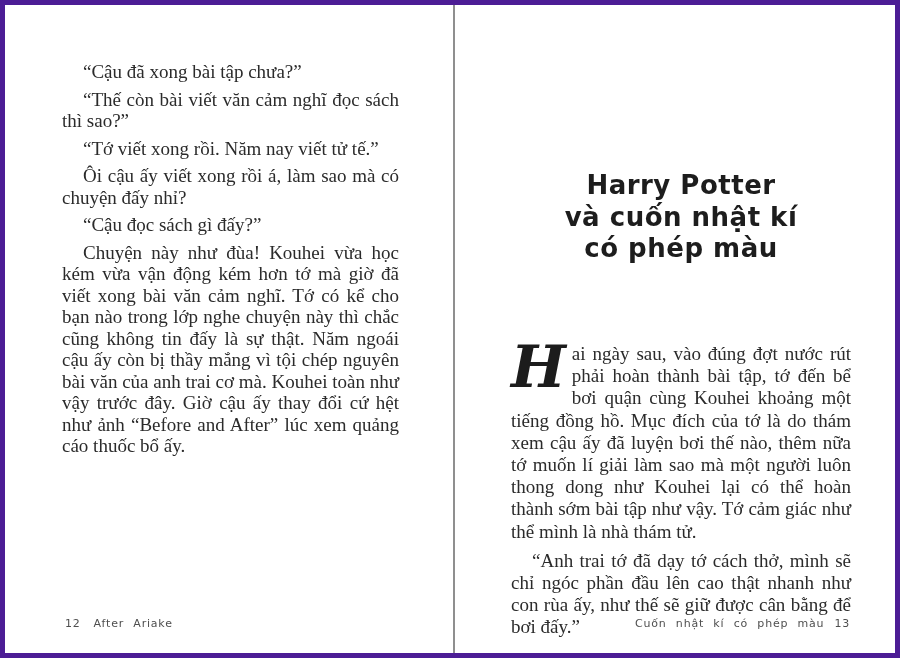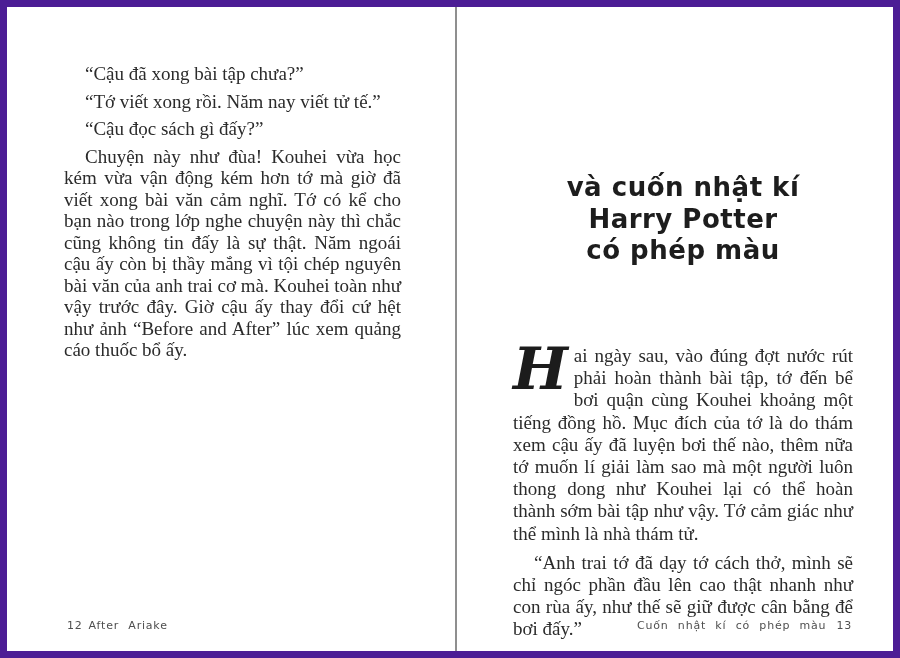--- a/index.html
+++ b/index.html
@@ -5,21 +5,21 @@
   html, body {
     margin: 0;
     padding: 0;
     background: #ffffff;
   }
   .spread {
     position: relative;
     width: 900px;
     height: 658px;
     box-sizing: border-box;
-    border: 7px solid #4c1d95;
+    border: 5px solid #4c1d95;
     background: #ffffff;
     overflow: hidden;
     font-family: "Liberation Serif", serif;
     color: #2b2b2b;
   }
   .page {
     position: absolute;
     top: 0;
     bottom: 0;
   }
@@ -99,46 +99,48 @@
     position: absolute;
     top: 612px;
     font-family: "DejaVu Sans", sans-serif;
     font-size: 11px;
     letter-spacing: 0.8px;
     word-spacing: 5px;
     color: #4f4f4f;
   }
   .footer-left  { left: 60px; }
   .footer-right { right: 55px; }
-  .footer .pgnum-left  { margin-right: 6px; }
+  .footer .pgnum-left  { margin-right: 13px; }
   .footer .pgnum-right { margin-left: 10px; }
 </style>
 </head>
 <body>
 
 <div class="spread">
 
   <div class="page page-left">
     <div class="text-block-left">
       <p><span>“Cậu đã xong bài tập chưa?”</span></p>
+      <p><span>“Thế còn bài viết văn cảm nghĩ đọc sách thì sao?”</span></p>
       <p><span>“Tớ viết xong rồi. Năm nay viết tử tế.”</span></p>
+      <p><span>Ôi cậu ấy viết xong rồi á, làm sao mà có chuyện đấy nhỉ?</span></p>
       <p><span>“Cậu đọc sách gì đấy?”</span></p>
       <p><span>Chuyện này như đùa! Kouhei vừa học kém vừa vận động kém hơn tớ mà giờ đã viết xong bài văn cảm nghĩ. Tớ có kể cho bạn nào trong lớp nghe chuyện này thì chắc cũng không tin đấy là sự thật. Năm ngoái cậu ấy còn bị thầy mắng vì tội chép nguyên bài văn của anh trai cơ mà. Kouhei toàn như vậy trước đây. Giờ cậu ấy thay đổi cứ hệt như ảnh “Before and After” lúc xem quảng cáo thuốc bổ ấy.</span></p>
     </div>
     <div class="footer footer-left">
       <span class="pgnum-left">12</span><span>After Ariake</span>
     </div>
   </div>
 
   <div class="divider"></div>
 
   <div class="page page-right">
     <div class="chapter-title">
+      <div>Harry Potter</div>
       <div>và cuốn nhật kí</div>
-      <div>Harry Potter</div>
       <div>có phép màu</div>
     </div>
     <div class="text-block-right">
       <p><span class="drop-cap">H</span><span>ai ngày sau, vào đúng đợt nước rút phải hoàn thành bài tập, tớ đến bể bơi quận cùng Kouhei khoảng một tiếng đồng hồ. Mục đích của tớ là do thám xem cậu ấy đã luyện bơi thế nào, thêm nữa tớ muốn lí giải làm sao mà một người luôn thong dong như Kouhei lại có thể hoàn thành sớm bài tập như vậy. Tớ cảm giác như thể mình là nhà thám tử.</span></p>
       <p class="para-quote"><span>“Anh trai tớ đã dạy tớ cách thở, mình sẽ chỉ ngóc phần đầu lên cao thật nhanh như con rùa ấy, như thế sẽ giữ được cân bằng để bơi đấy.”</span></p>
     </div>
     <div class="footer footer-right">
       <span>Cuốn nhật kí có phép màu</span><span class="pgnum-right">13</span>
     </div>
   </div>

